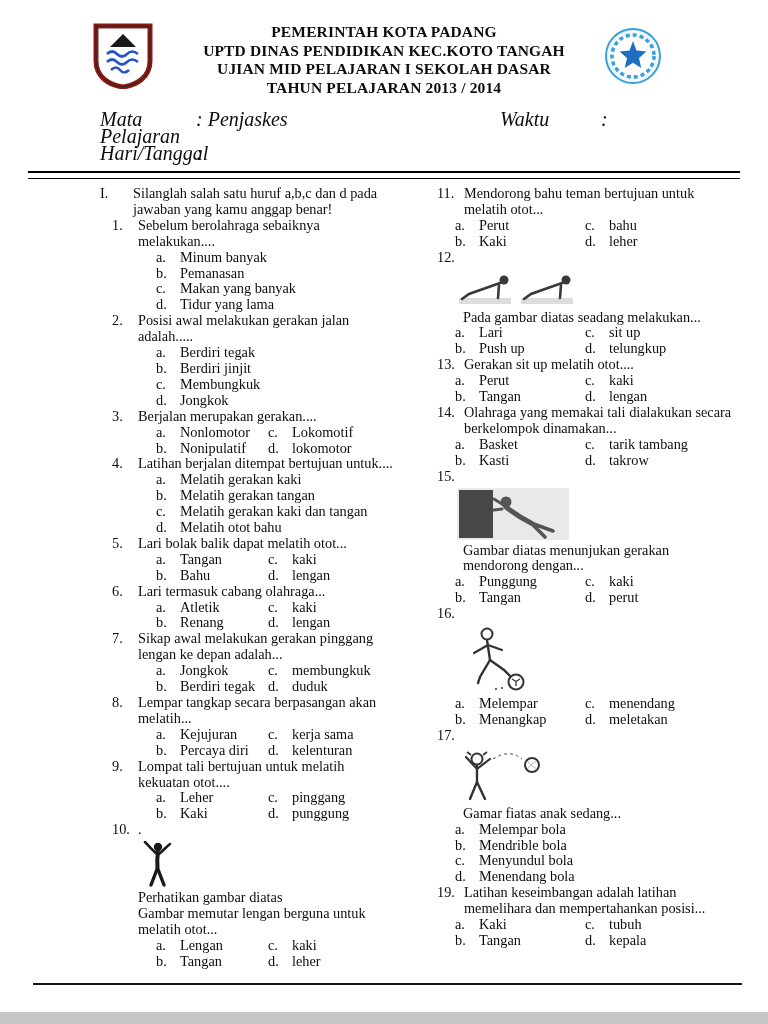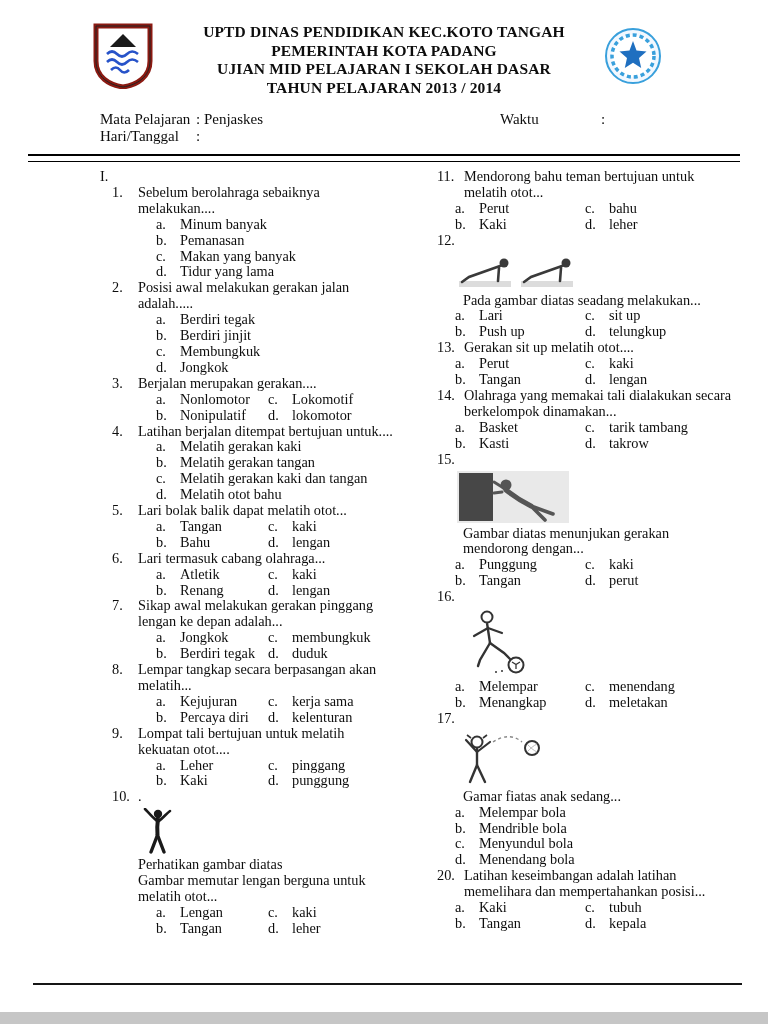--- a/index.html
+++ b/index.html
@@ -8,21 +8,21 @@
 
   
   .header { position:relative; height:78px; padding-top:23px; }
   .titles { width:470px; margin:0 auto; text-align:center; font-weight:bold;
             font-size:15.5px; line-height:18.5px; letter-spacing:.15px; }
   .logo { position:absolute; }
   .logo-left  { left:93px;  top:23px; }
   .logo-right { left:603px; top:26px; }
 
   
-  .meta { display:flex; padding:10px 0 4px 100px; font-size:15px; line-height:17px; }
+  .meta { display:flex; padding:10px 0 4px 100px; font-size:20px; line-height:17px;font-style:italic; }
   .meta-col-left { width:400px; }
   .meta-col-right { flex:1; }
   .meta-row { display:flex; }
   .meta-col-left  .meta-label { width:96px;  flex-shrink:0; }
   .meta-col-right .meta-label { width:101px; flex-shrink:0; }
 
   .rule-double { margin:5px 28px 0 28px; height:5px;
                  border-top:2.5px solid #000; border-bottom:1px solid #000; }
 
   
@@ -67,22 +67,22 @@
       <svg width="60" height="66" viewBox="0 0 60 66">
         <path d="M3 3 H57 V38 C57 54 44 62 30 64 C16 62 3 54 3 38 Z" fill="#ffffff" stroke="#8b1a12" stroke-width="5"></path>
         <path d="M3 3 H57 V38 C57 54 44 62 30 64 C16 62 3 54 3 38 Z" fill="none" stroke="#222" stroke-width="1"></path>
         <path d="M30 11 L17 24 H43 Z" fill="#1a1a1a"></path>
         <path d="M14 31 q5 -5 10 0 t10 0 t11 0" stroke="#2753c9" stroke-width="2.6" fill="none"></path>
         <path d="M14 39 q5 -5 10 0 t10 0 t11 0" stroke="#2753c9" stroke-width="2.6" fill="none"></path>
         <path d="M18 47 q5 -5 9 0 t9 0" stroke="#2753c9" stroke-width="2.6" fill="none"></path>
       </svg>
     </div>
     <div class="titles">
+      <div>PEMERINTAH KOTA PADANG</div>
       <div>UPTD DINAS PENDIDIKAN KEC.KOTO TANGAH</div>
-      <div>PEMERINTAH KOTA PADANG</div>
       <div>UJIAN MID PELAJARAN I SEKOLAH DASAR</div>
       <div>TAHUN PELAJARAN 2013 / 2014</div>
     </div>
     <div class="logo logo-right">
       <svg width="60" height="60" viewBox="0 0 60 60">
         <circle cx="30" cy="30" r="27" fill="#f2f8ff" stroke="#39a0dc" stroke-width="2"></circle>
         <circle cx="30" cy="30" r="21" fill="#ffffff" stroke="#39a0dc" stroke-width="3.5" stroke-dasharray="4 3"></circle>
         <path d="M30 15 l3.5 9.5 10 1 -7.5 6.5 2.2 10 -8.2 -5.2 -8.2 5.2 2.2 -10 -7.5 -6.5 10 -1 Z" fill="#1f6fc0"></path>
       </svg>
     </div>
@@ -106,20 +106,21 @@
       </div>
     </div>
   </div>
 
   <div class="rule-double"></div>
 
   <div class="columns">
     <div class="col col--left">
       <div class="section">
         <span class="section-num">I.</span>
+        <span class="section-text">Silanglah salah satu huruf a,b,c dan d pada jawaban yang kamu anggap benar!</span>
       </div>
 
     <div class="question">
           <div class="q-head">
             <span class="q-num">1.</span>
             <span class="q-text">Sebelum berolahraga sebaiknya melakukan....</span>
           </div>
           <div class="options">
             <div class="opt-row">
               <span class="opt">
@@ -671,21 +672,21 @@
             <div class="opt-row">
               <span class="opt">
                 <span class="opt-label">d.</span>
                 <span class="opt-text">Menendang bola</span>
               </span>
             </div>
           </div>
         </div>
         <div class="question">
           <div class="q-head">
-            <span class="q-num">20.</span>
+            <span class="q-num">19.</span>
             <span class="q-text">Latihan keseimbangan adalah latihan memelihara dan mempertahankan posisi...</span>
           </div>
           <div class="options">
             <div class="opt-row">
               <span class="opt first">
                 <span class="opt-label">a.</span>
                 <span class="opt-text">Kaki</span>
               </span>
               <span class="opt">
                 <span class="opt-label">c.</span>

